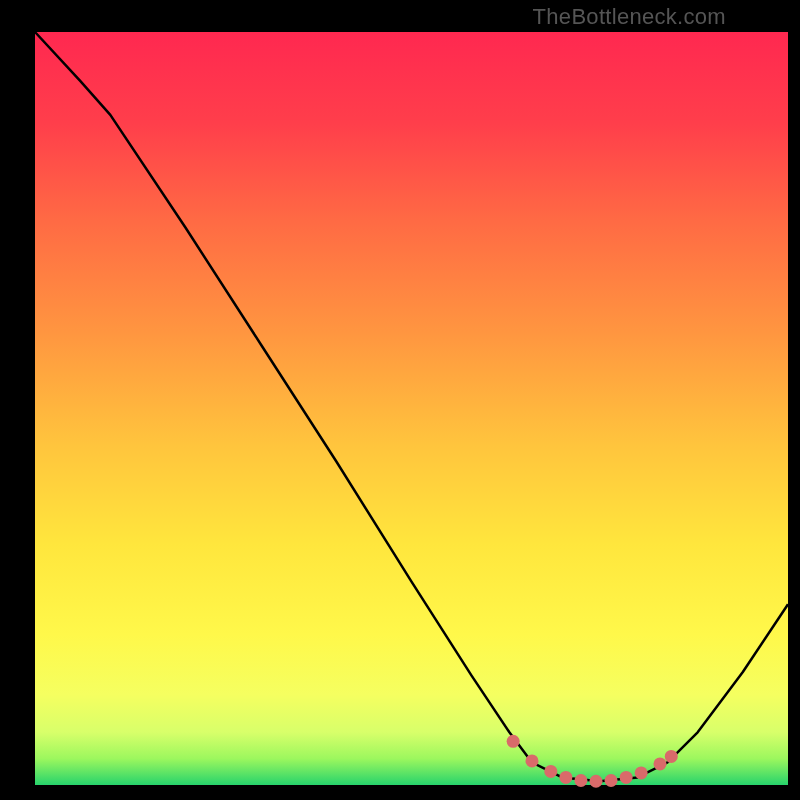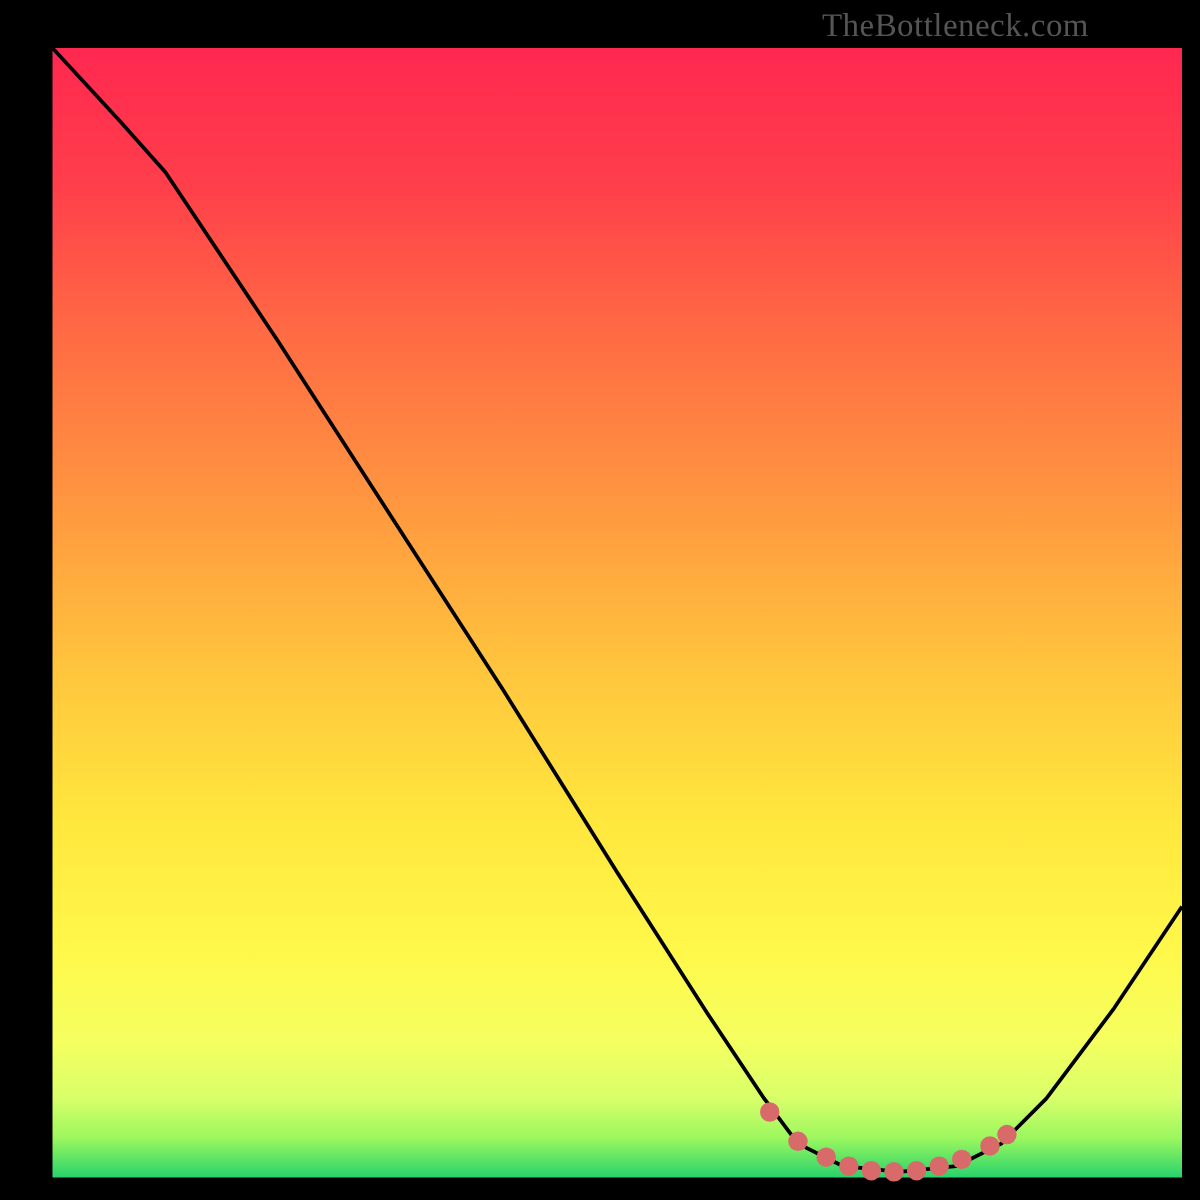--- a/index.html
+++ b/index.html
@@ -8,21 +8,20 @@
     width: 800px;
     height: 800px;
     background: #000;
     font-family: Arial, Helvetica, sans-serif;
     overflow: hidden;
   }
   .chart-container {
     position: relative;
     width: 736px;
     height: 800px;
-    font-family: Liberation Serif, serif;
   }
   .source-label {
     position: absolute;
     top: 4px;
     right: 10px;
     color: #555;
     font-size: 22px;
     font-weight: 500;
     letter-spacing: 0.3px;
     z-index: 5;

